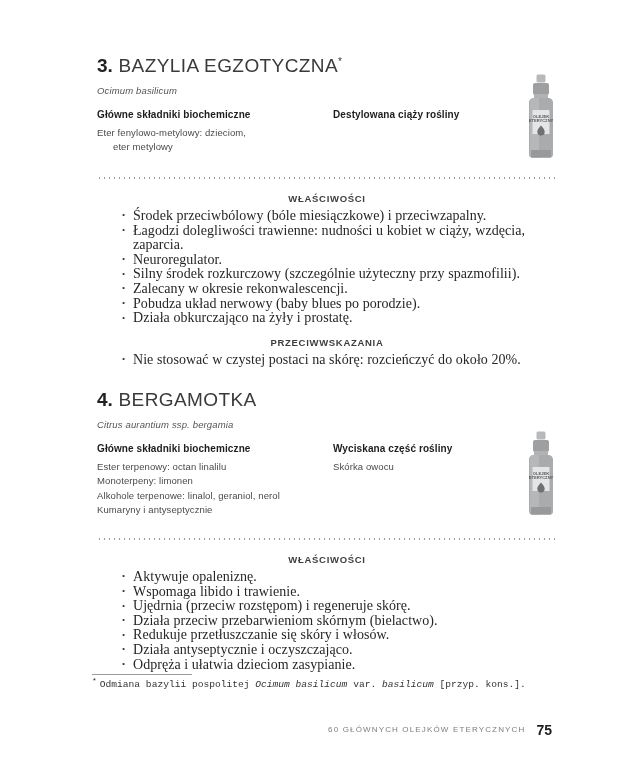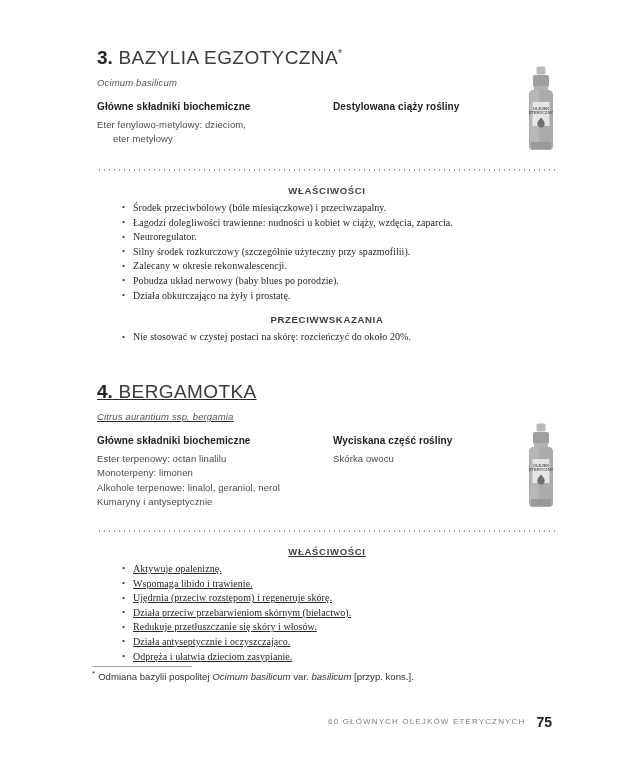--- a/index.html
+++ b/index.html
@@ -10,21 +10,21 @@
   body {
     width: 634px;
     height: 768px;
     position: relative;
     font-family: "Liberation Sans", sans-serif;
     color: #2b2b2b;
     overflow: hidden;
   }
   .page {
     position: absolute;
-    left: 0; top: 4px;
+    left: 0; top: 12px;
     width: 634px;
     height: 604px;
   }
   .content {
     position: absolute;
     left: 97px;
     top: 44px;
     width: 460px;
   }
   .entry-head { position: relative; min-height: 26px; }
@@ -105,21 +105,21 @@
     text-align: center;
   }
   ul.bullets {
     list-style: none;
     margin: 5px 0 0 0;
     padding: 0 0 0 25px;
     font-family: "Liberation Serif", serif;
   }
   ul.bullets li {
     position: relative;
-    font-size: 10px;
+    font-size: 14px;
     line-height: 14.6px;
     color: #262626;
     padding-left: 11px;
     letter-spacing: 0.05px;
   }
   ul.bullets li::before {
     content: "\2022";
     position: absolute;
     left: 0;
     top: -0.5px;
@@ -138,21 +138,21 @@
     top: 662px;
     width: 100px;
     height: 1px;
     background: #9b9b9b;
   }
   .footnote {
     position: absolute;
     left: 92px;
     top: 666px;
     width: 460px;
-    font-family: Liberation Sans, sans-serif;
+    font-family: Liberation Mono, monospace;
     font-size: 9.6px;
     line-height: 13px;
     color: #333;
   }
   .footnote .fn-mark {
     font-size: 8px;
     vertical-align: super;
     line-height: 0;
     margin-right: 3px;
   }
@@ -240,21 +240,21 @@
       <path d="M9 24 h16 a5 5 0 0 1 4 4.6 v52 a3 3 0 0 1 -3 3 h-18 a3 3 0 0 1 -3 -3 v-52 a5 5 0 0 1 4 -4.6 z" fill="#a9abad"></path>
       <path d="M9 24 h6 v59.6 h-6 a3 3 0 0 1 -3 -3 v-52 a5 5 0 0 1 3 -4.6 z" fill="#b5b7b9"></path>
       <rect x="7" y="76" width="20" height="7.6" fill="#97999b"></rect>
       <rect x="8.5" y="36" width="17" height="24" fill="#e4e5e6"></rect>
       <text x="17" y="43.5" font-family="'Liberation Sans', sans-serif" font-size="4.1" font-weight="bold" fill="#5a5c5e" text-anchor="middle">OLEJEK</text>
       <text x="17" y="48.3" font-family="'Liberation Sans', sans-serif" font-size="4.1" font-weight="bold" fill="#5a5c5e" text-anchor="middle">ETERYCZNY</text>
       <path d="M17 51.5 c2.6 3 3.7 4.6 3.7 6.2 a3.7 3.7 0 0 1 -7.4 0 c0 -1.6 1.1 -3.2 3.7 -6.2 z" fill="#6e7072"></path>
     </svg>
   </div>
 
-  <div class="content" style="top:378px;text-decoration:underline;">
+  <div class="content" style="top:378px;">
 
     <div class="entry-head">
       <div class="entry-title">
         <span class="entry-num">4.</span>
         <span>BERGAMOTKA</span>
       </div>
       <div class="entry-latin">Citrus aurantium ssp. bergamia</div>
     </div>
 
     <div class="cols">

